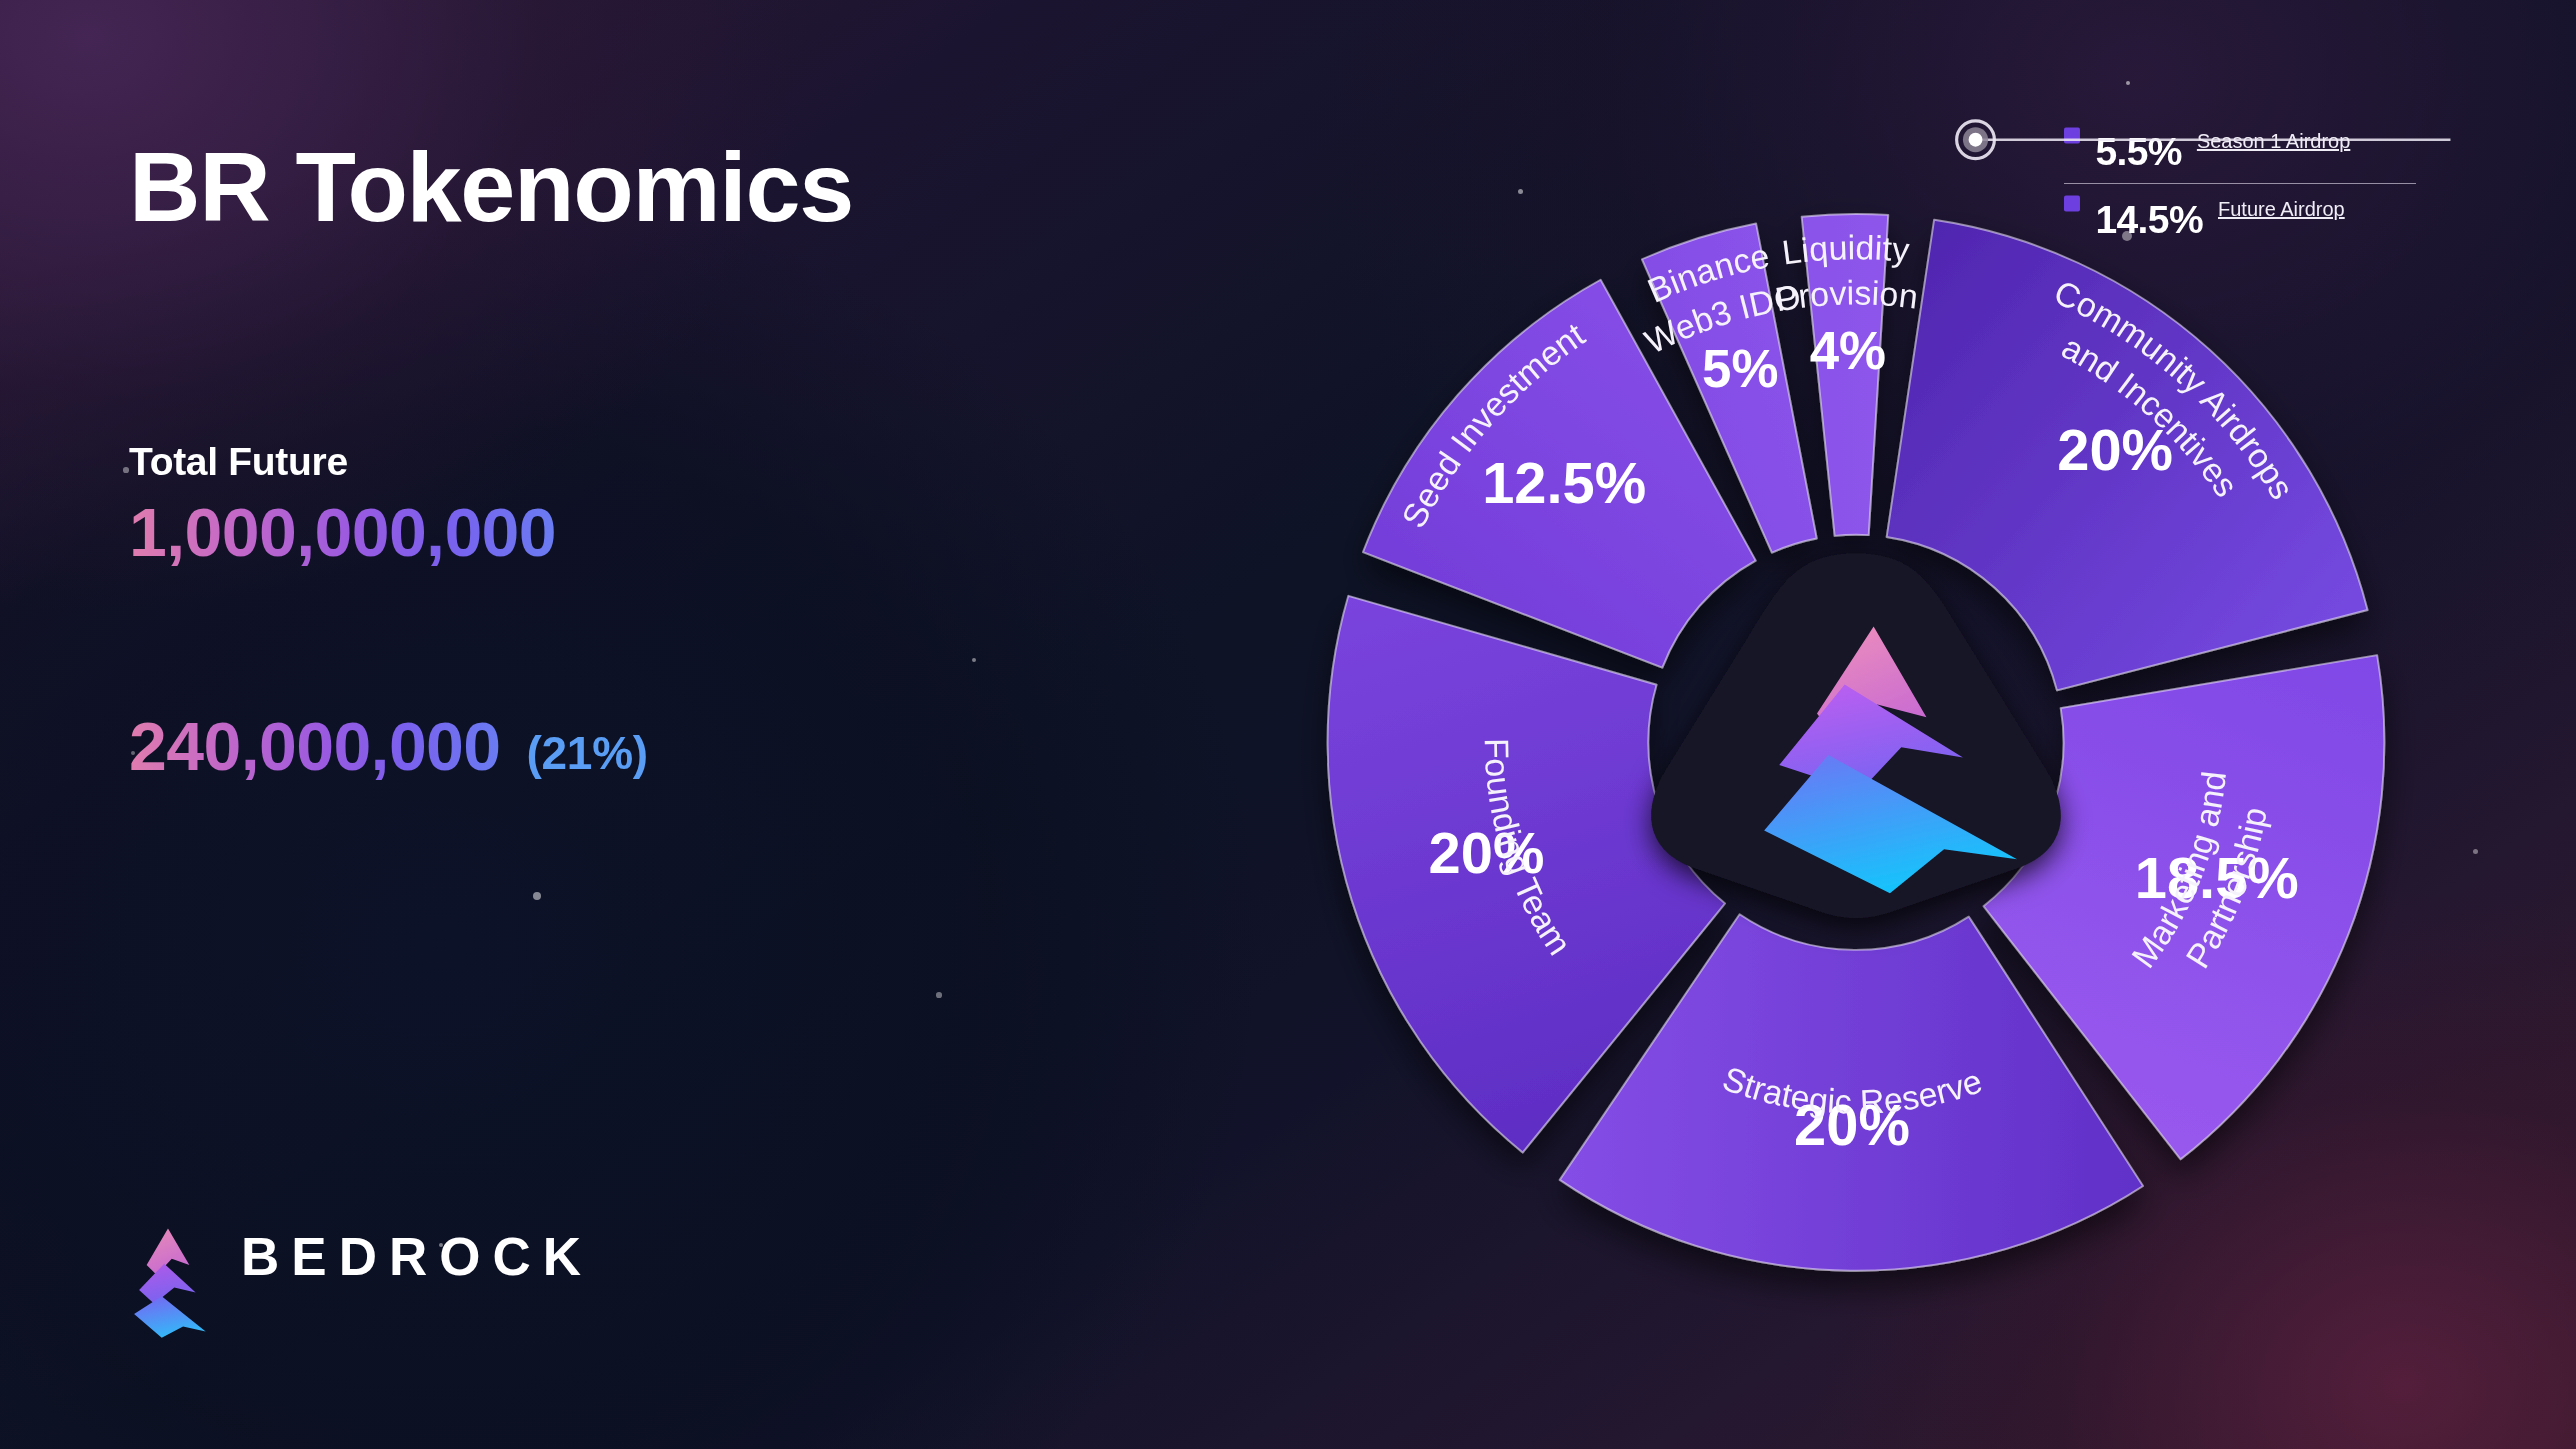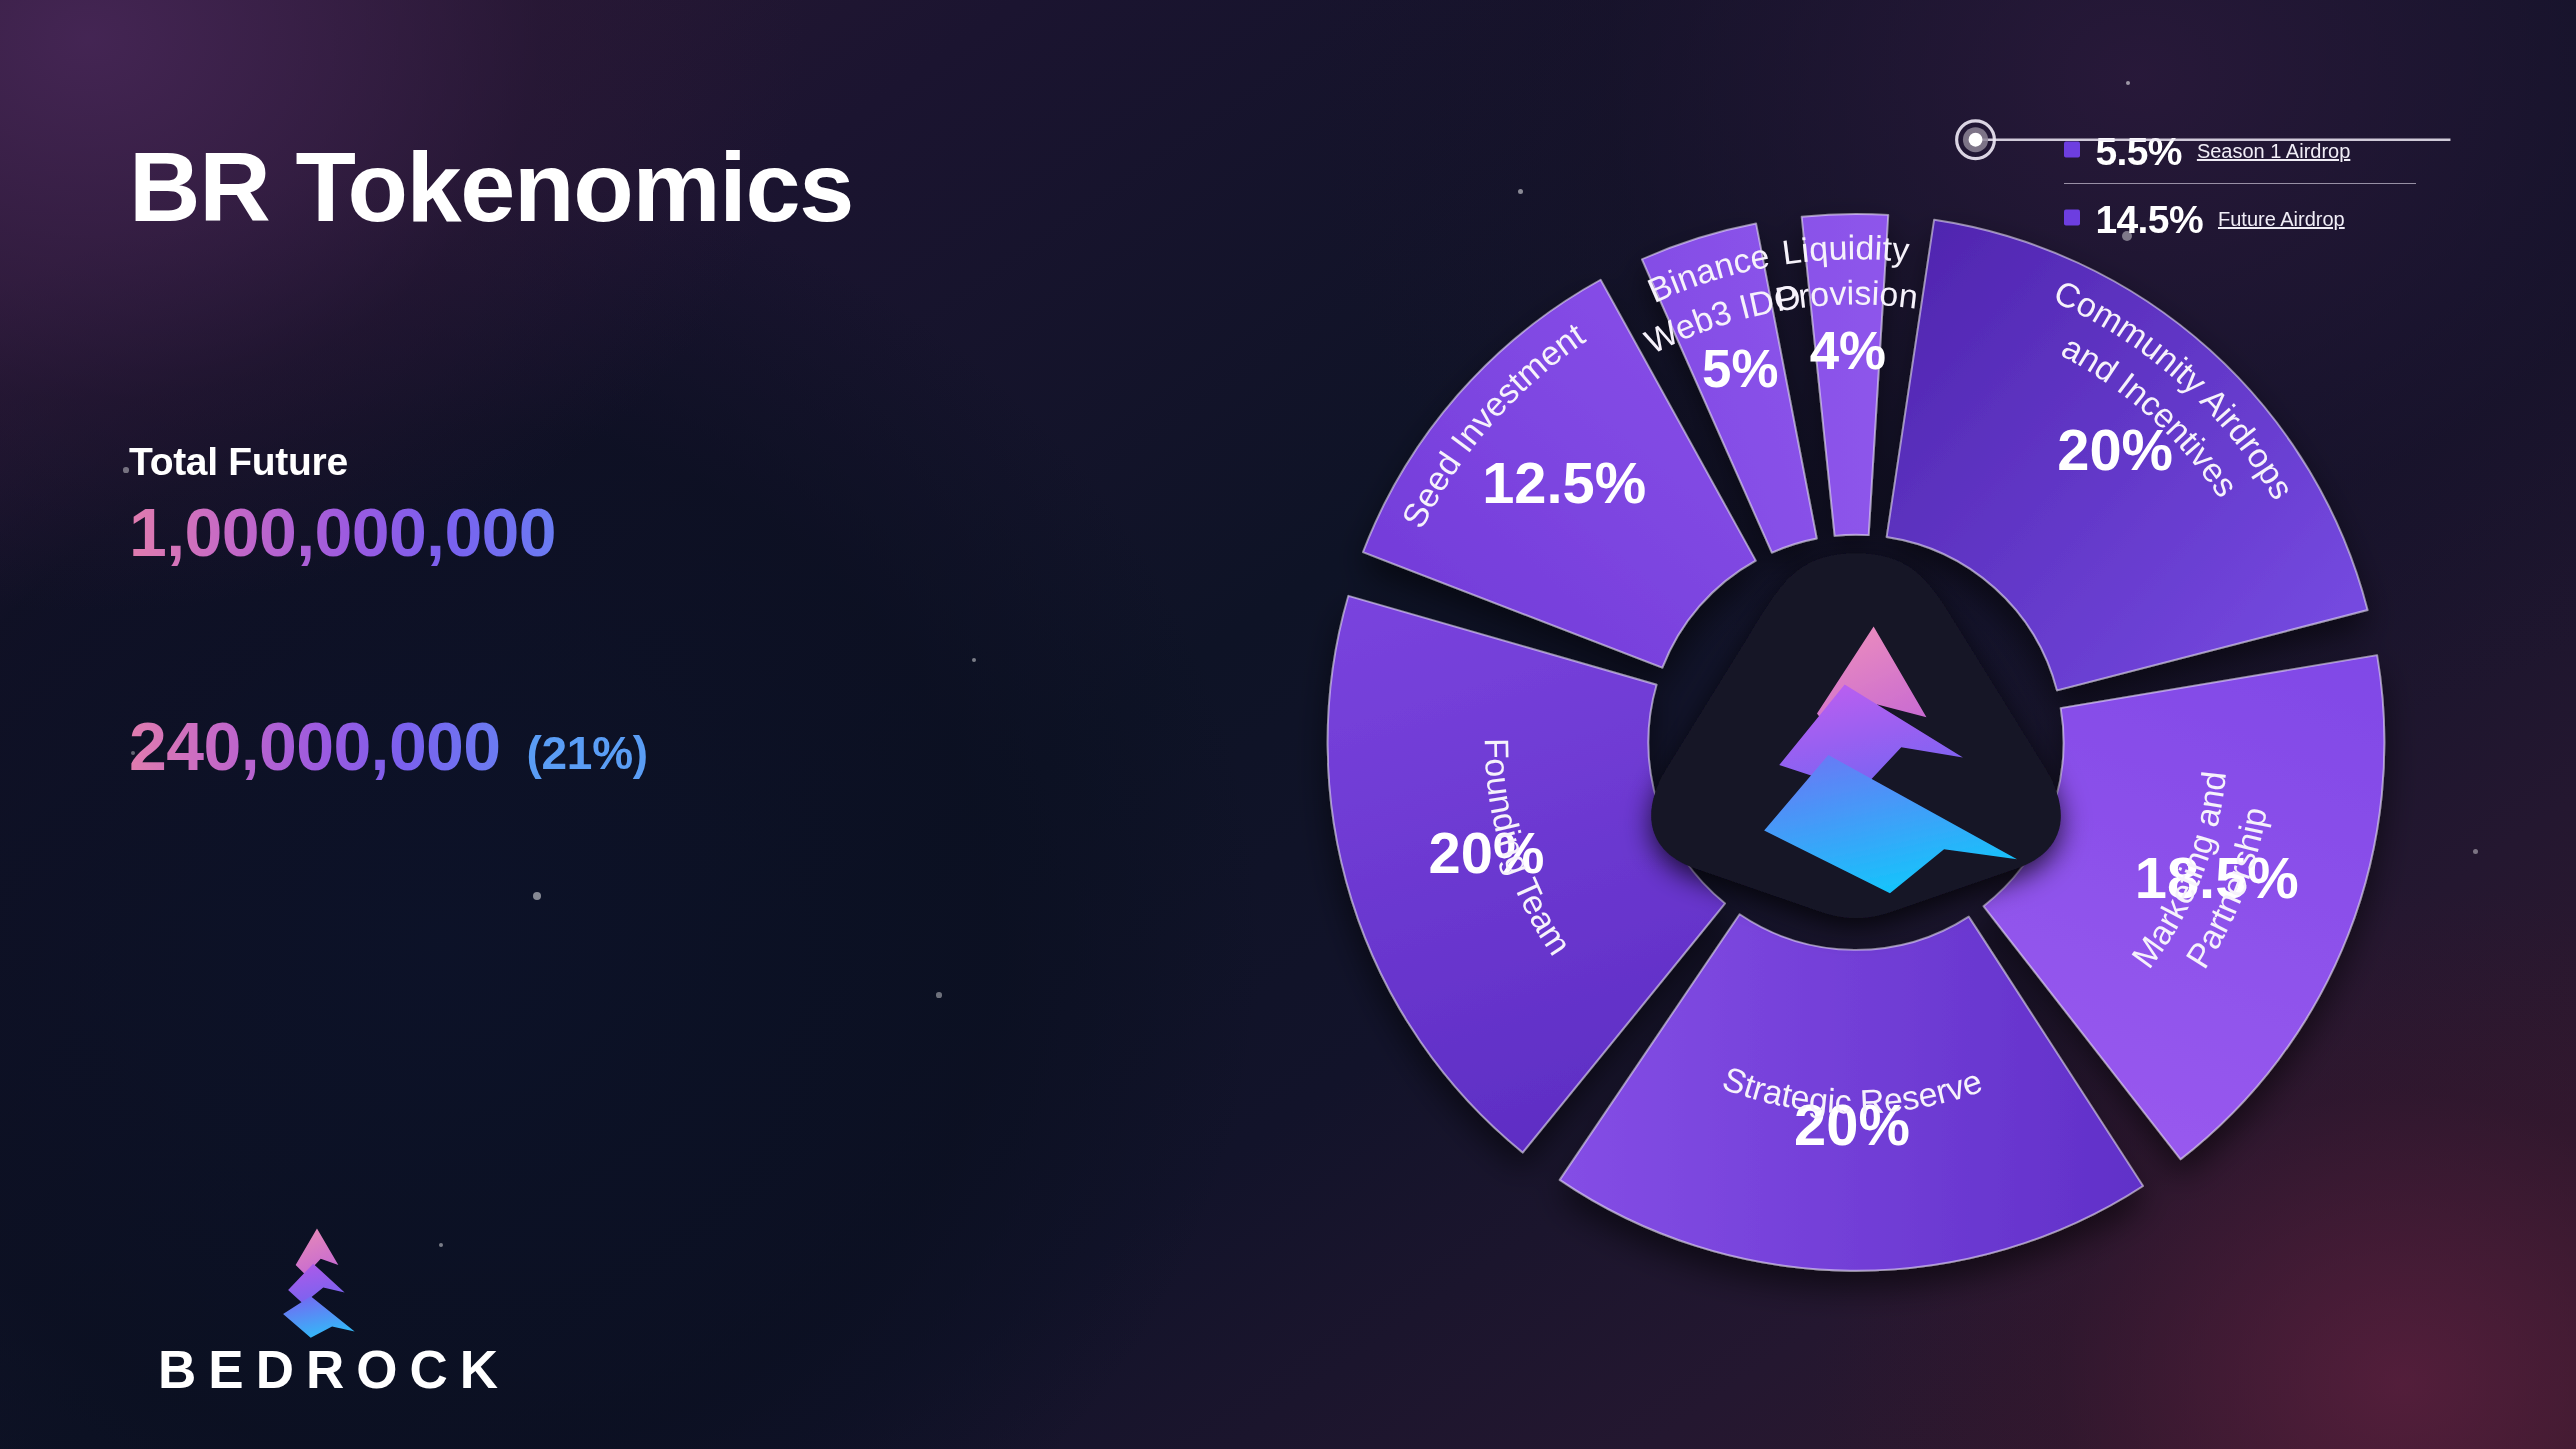--- a/index.html
+++ b/index.html
@@ -34,28 +34,28 @@
   .stat-value{
     font-size:68px;font-weight:700;letter-spacing:-0.6px;line-height:1;
     background:linear-gradient(90deg,#e07cae 0%,#c267c9 26%,#9b5ae0 52%,#7a60ee 74%,#6a7cf2 100%);
     -webkit-background-clip:text;background-clip:text;color:transparent;
   }
   .stat-suffix{
     font-size:46px;font-weight:700;color:#5a9df5;margin-left:26px;letter-spacing:-0.3px;
   }
 
   
-  #brand{position:absolute;left:129px;top:1226px;display:flex;align-items:center;flex-direction:column;}
+  #brand{position:absolute;left:129px;top:1226px;display:flex;align-items:flex-start;}
   #brand-text{
     font-size:53px;font-weight:700;color:#ffffff;letter-spacing:12px;margin-left:29px;
   }
 
   
   #legend{position:absolute;left:2064px;top:126px;width:352px;}
-  .legend-row{display:flex;align-items:center;padding:3.8px 0 8.8px 0;}
+  .legend-row{display:flex;align-items:flex-start;padding:3.8px 0 8.8px 0;}
   .legend-row.second{padding-top:14px;}
   .legend-swatch{
     width:16.4px;height:16.4px;background:#6d3ee0;border-radius:1.9px;flex:0 0 auto;
     transform:translateY(-2.5px);
   }
   .legend-pct{font-size:39px;font-weight:700;color:#ffffff;margin-left:15px;letter-spacing:-0.6px;}
   .legend-name{font-size:20px;font-weight:400;color:#f0edf6;margin-left:15px;white-space:nowrap;text-decoration:underline;}
   #legend-divider{height:1.3px;background:rgba(226,220,236,.62);width:100%;}
 
   svg{display:block;}

